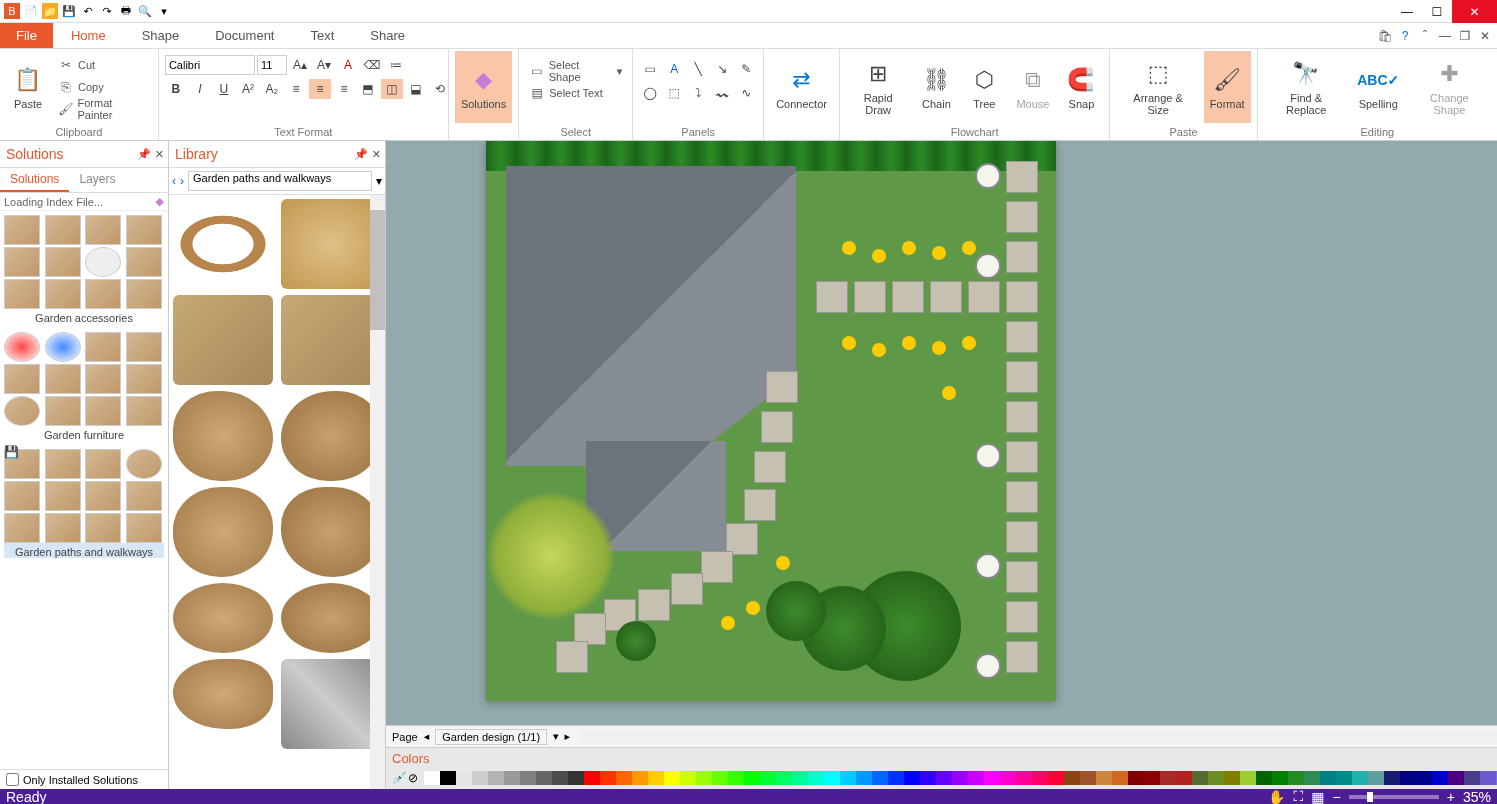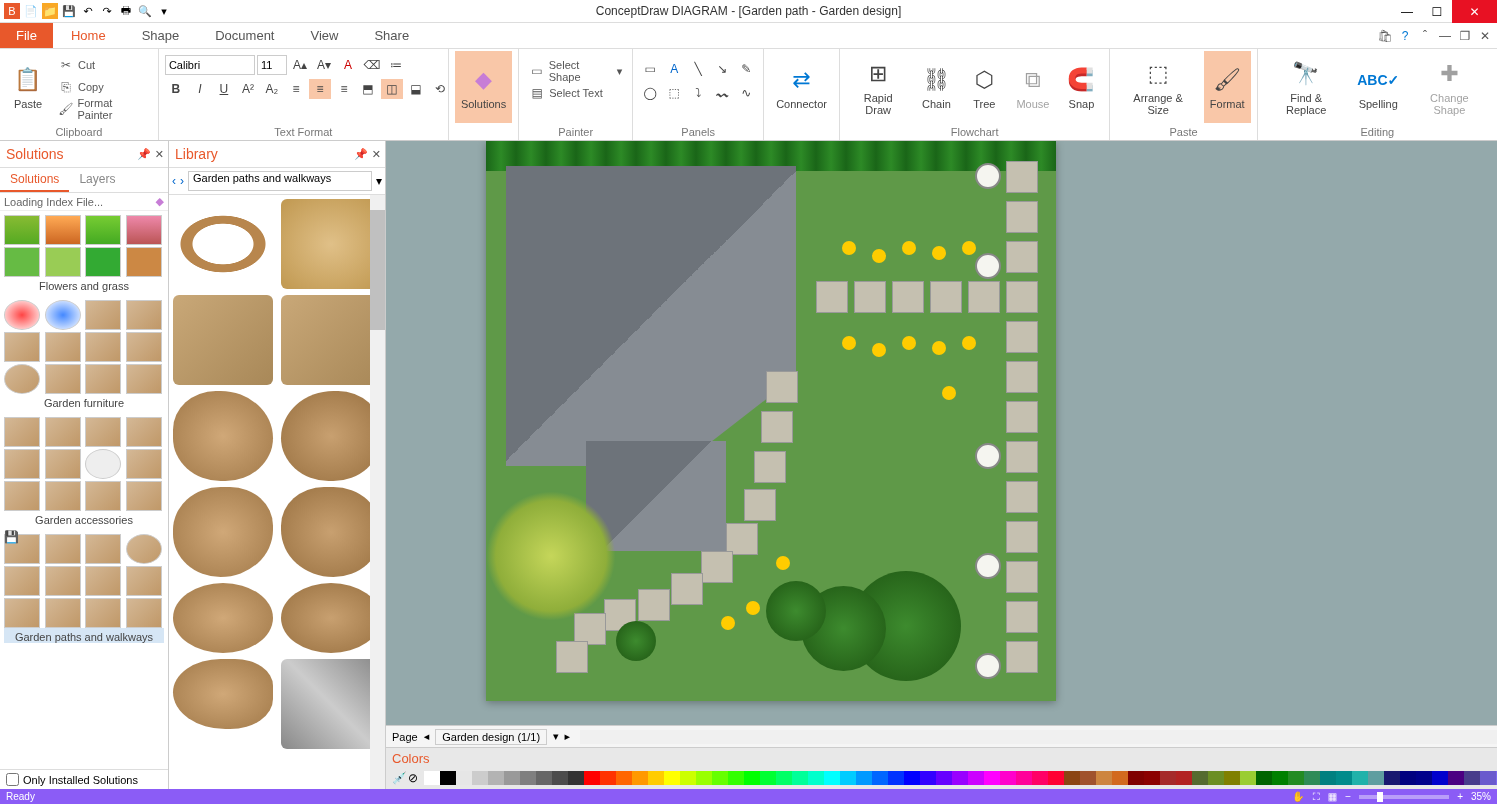--- a/index.html
+++ b/index.html
@@ -76,53 +76,52 @@
 .bush { position:absolute; border-radius:50%; background: radial-gradient(circle,#3d8b2e,#1e5512);}
 .flower { position:absolute; width:14px; height:14px; border-radius:50%; background:#ffcc00;}
 .lamp { position:absolute; width:26px; height:26px; border-radius:50%; background:#f5f5f0; border:2px solid #888;}
 .tree-row { position:absolute; top:0; left:0; right:0; height:30px; background: repeating-linear-gradient(90deg,#1a6618,#2d8a26 15px,#1a6618 30px);}
 .page-bar { height:22px; background:#f5f5f5; border-top:1px solid #ccc; display:flex; align-items:center; font-size:11px; padding:0 6px; gap:6px;}
 .colors-header { height:22px; display:flex; align-items:center; padding:0 6px; color:#e8582b; font-size:13px; border-top:1px solid #ccc; position:relative;}
 .colors-strip { height:20px; display:flex; padding: 2px 6px; gap:0;}
 .color-sw { width:16px; height:14px;}
 
 
-.statusbar { height:15px; background:#8b5cf6; color:#fff; display:flex; align-items:center; font-size:10px; padding:0 6px; position:relative;}
+.statusbar { height:15px; background:#4c1d95; color:#fff; display:flex; align-items:center; font-size:14px; padding:0 6px; position:relative;}
 .statusbar-center { position:absolute; left:0; right:0; text-align:center;}
 .statusbar-right { position:absolute; right:6px; display:flex; align-items:center; gap:8px;}
 </style>
 </head>
 <body>
 
 <div class="titlebar">
   <div class="titlebar-left">
     <span class="qicon" style="background:#e8582b;color:#fff;width:16px;">B</span>
     <span class="qicon">📄</span>
     <span class="qicon" style="background:#f9a825;">📁</span>
     <span class="qicon">💾</span>
     <span class="qicon">↶</span>
     <span class="qicon">↷</span>
     <span class="qicon">🖶</span>
     <span class="qicon">🔍</span>
     <span class="qicon">▾</span>
   </div>
-  <div class="titlebar-title">ConceptDraw DIAGRAM - [Garden path - Garden design]</div>
   <div class="titlebar-right">
     <div class="win-btn">—</div>
     <div class="win-btn">☐</div>
     <div class="win-btn close">✕</div>
   </div>
 </div>
 
 <div class="menubar">
   <div class="file-tab">File</div>
   <div class="menu-tab active">Home</div>
   <div class="menu-tab">Shape</div>
   <div class="menu-tab">Document</div>
-  <div class="menu-tab">View</div>
+  <div class="menu-tab">Text</div>
   <div class="menu-tab">Share</div>
   <div class="menubar-right">
     <span>🛍</span>
     <span style="color:#0078d4;">?</span>
     <span>ˆ</span>
     <span>—</span>
     <span>❐</span>
     <span>✕</span>
   </div>
 </div>
@@ -201,21 +200,21 @@
   <div class="ribbon-group">
     <div class="ribbon-group-body">
       <div class="rsmallcol" style="padding-top:10px;">
         <div class="rsmall"><span class="ic">▭</span><span>Select Shape</span> ▾</div>
         <div class="rsmall">
             <span class="ic">▤</span>
             <span>Select Text</span>
           </div>
       </div>
     </div>
-    <div class="ribbon-group-label">Painter</div>
+    <div class="ribbon-group-label">Select</div>
   </div>
 
   <div class="ribbon-group">
     <div class="ribbon-group-body" style="flex-direction:column;gap:4px;padding-top:8px;">
       <div class="txt-row">
         <div class="fmt-btn">▭</div>
         <div class="fmt-btn" style="color:#06c;">A</div>
         <div class="fmt-btn">╲</div>
         <div class="fmt-btn">↘</div>
         <div class="fmt-btn">✎</div>
@@ -314,64 +313,51 @@
       <div class="sol-tab active">Solutions</div>
       <div class="sol-tab">Layers</div>
     </div>
     <div class="loading-row">
       <span style="flex:1;">Loading Index File...</span>
       <span style="color:#c77dd6;">◆</span>
     </div>
     <div class="sol-body">
       <div class="sol-cat">
         <div class="sol-thumbs">
-            <div class="sol-thumb" style="background:linear-gradient(#8b3,#5a2)"></div>
-            <div class="sol-thumb" style="background:linear-gradient(#fa5,#c62)"></div>
-            <div class="sol-thumb" style="background:linear-gradient(#7c3,#4a2)"></div>
-            <div class="sol-thumb" style="background:linear-gradient(#e8a,#b55)"></div>
-            <div class="sol-thumb" style="background:#6b4"></div>
-            <div class="sol-thumb" style="background:#9c5"></div>
-            <div class="sol-thumb" style="background:#3a3"></div>
-            <div class="sol-thumb" style="background:#c84"></div>
-          </div>
-        <div class="sol-cat-label">Flowers and grass</div>
+            <div class="sol-thumb"></div>
+            <div class="sol-thumb"></div>
+            <div class="sol-thumb"></div>
+            <div class="sol-thumb"></div>
+            <div class="sol-thumb"></div>
+            <div class="sol-thumb"></div>
+            <div class="sol-thumb" style="background:#eee;border-radius:50%;"></div>
+            <div class="sol-thumb"></div>
+            <div class="sol-thumb"></div>
+            <div class="sol-thumb"></div>
+            <div class="sol-thumb"></div>
+            <div class="sol-thumb"></div>
+          </div>
+        <div class="sol-cat-label">Garden accessories</div>
       </div>
       <div class="sol-cat">
         <div class="sol-thumbs">
             <div class="sol-thumb" style="background:radial-gradient(#f44,#fff);border-radius:50%;"></div>
             <div class="sol-thumb" style="background:radial-gradient(#48f,#fff);border-radius:50%;"></div>
             <div class="sol-thumb"></div>
             <div class="sol-thumb"></div>
             <div class="sol-thumb"></div>
             <div class="sol-thumb"></div>
             <div class="sol-thumb"></div>
             <div class="sol-thumb"></div>
             <div class="sol-thumb" style="border-radius:50%;"></div>
             <div class="sol-thumb"></div>
             <div class="sol-thumb"></div>
             <div class="sol-thumb"></div>
           </div>
         <div class="sol-cat-label">Garden furniture</div>
-      </div>
-      <div class="sol-cat">
-        <div class="sol-thumbs">
-            <div class="sol-thumb"></div>
-            <div class="sol-thumb"></div>
-            <div class="sol-thumb"></div>
-            <div class="sol-thumb"></div>
-            <div class="sol-thumb"></div>
-            <div class="sol-thumb"></div>
-            <div class="sol-thumb" style="background:#eee;border-radius:50%;"></div>
-            <div class="sol-thumb"></div>
-            <div class="sol-thumb"></div>
-            <div class="sol-thumb"></div>
-            <div class="sol-thumb"></div>
-            <div class="sol-thumb"></div>
-          </div>
-        <div class="sol-cat-label">Garden accessories</div>
       </div>
       <div class="sol-cat selected" style="position:relative;">
         <span style="position:absolute;left:0;top:-4px;color:#06c;">💾</span>
         <div class="sol-thumbs">
             <div class="sol-thumb"></div>
             <div class="sol-thumb"></div>
             <div class="sol-thumb"></div>
             <div class="sol-thumb" style="border-radius:50%;"></div>
             <div class="sol-thumb"></div>
             <div class="sol-thumb"></div>

